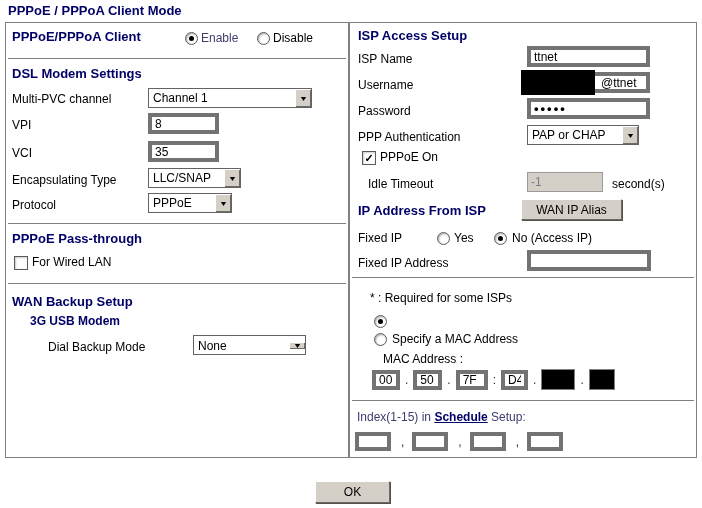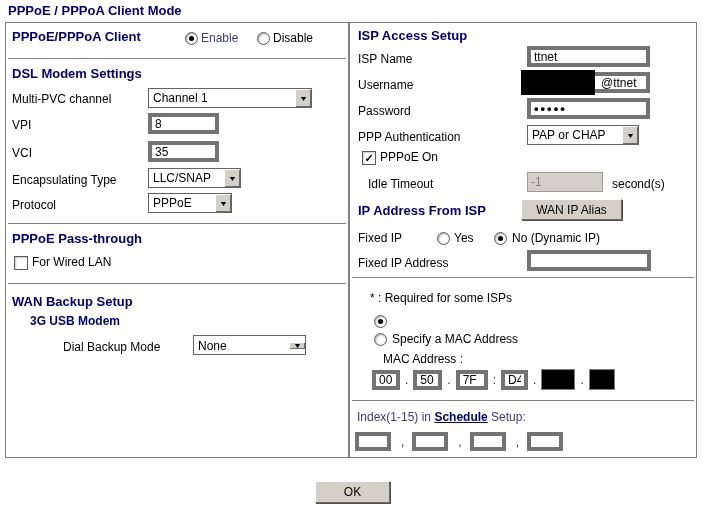--- a/index.html
+++ b/index.html
@@ -98,21 +98,21 @@
 
     <div class="hdr" style="left:6px; top:208px;">PPPoE Pass-through</div>
     <span class="cb" style="left:8px; top:233px;"></span>
     <span class="lbl" style="left:26px; top:232px;">For Wired LAN</span>
 
     <div class="hrline" style="top:260px;"></div>
 
     <div class="hdr" style="left:6px; top:271px;">WAN Backup Setup</div>
     <div class="hdr" style="left:24px; top:291px; font-size:12px;">3G USB Modem</div>
 
-    <span class="lbl" style="left:57px; top:317px;">Dial Backup Mode</span>
+    <span class="lbl" style="left:42px; top:317px;">Dial Backup Mode</span>
     <div class="select" style="left:187px; top:312px; width:113px;align-items:center;">
       <span class="txt">None</span>
       <span class="btn">
           <span>▼</span>
         </span>
     </div>
   </div>
 
   <div class="panel" id="rightp">
 
@@ -143,21 +143,21 @@
     <input class="inp disabled-inp" style="left: 177px; top: 149px; width: 76px; height: 20px;" disabled="" value="-1">
     <span class="lbl" style="left:262px; top:154px;">second(s)</span>
 
     <div class="hdr" style="left:8px; top:180px;">IP Address From ISP</div>
     <div class="btn3d" style="left:171px; top:176px; width:101px; height:21px;">WAN IP Alias</div>
 
     <span class="lbl" style="left:8px; top:208px;">Fixed IP</span>
     <span class="radio" style="left:87px; top:209px;"></span>
     <span class="lbl" style="left:104px; top:208px;">Yes</span>
     <span class="radio sel" style="left:144px; top:209px;"></span>
-    <span class="lbl" style="left:162px; top:208px;">No (Dynamic IP)</span>
+    <span class="lbl" style="left:162px; top:208px;">No (Access IP)</span>
 
     <span class="lbl" style="left:8px; top:233px;">Fixed IP Address</span>
     <input class="inp" style="left: 177px; top: 227px; width: 124px;" value="">
 
     <div class="hrline" style="top:254px;"></div>
 
     <span class="lbl" style="left:20px; top:268px;">* : Required for some ISPs</span>
 
     <span class="radio sel" style="left:24px; top:292px;"></span>
     <span class="radio" style="left:24px; top:310px;"></span>

